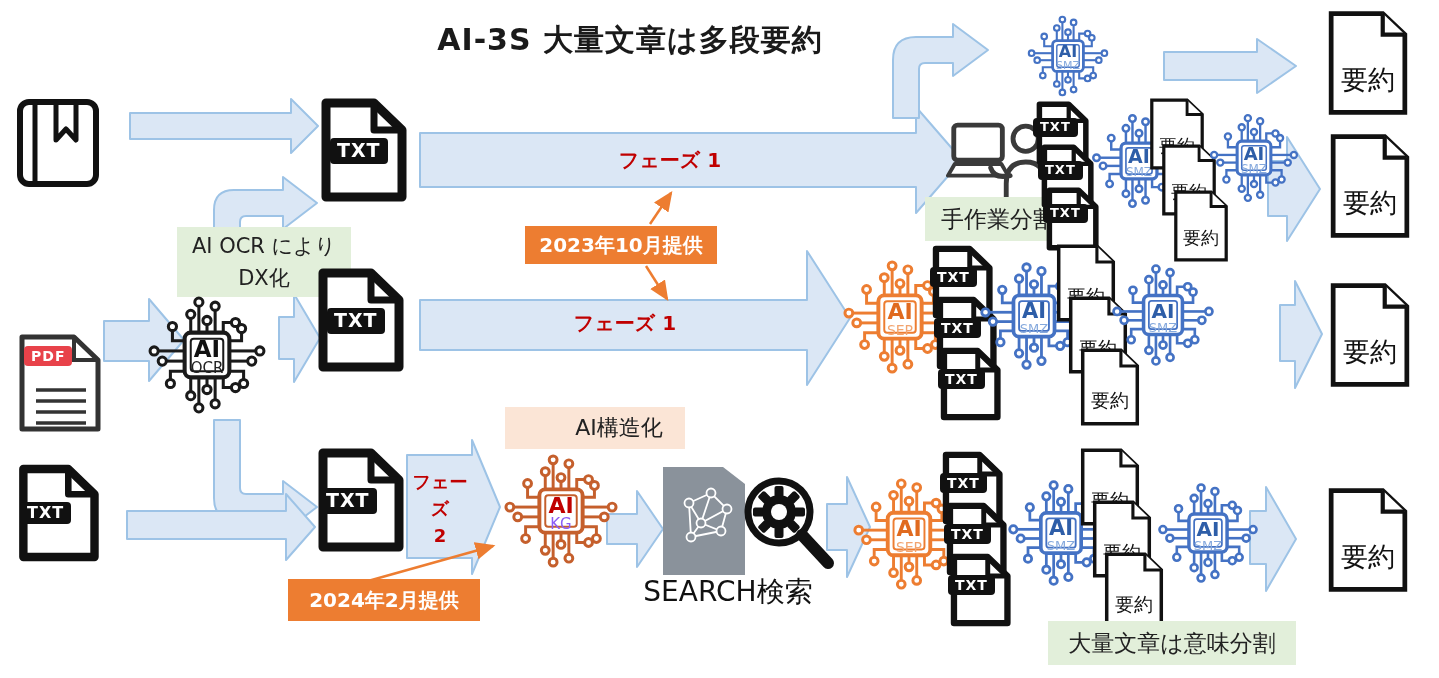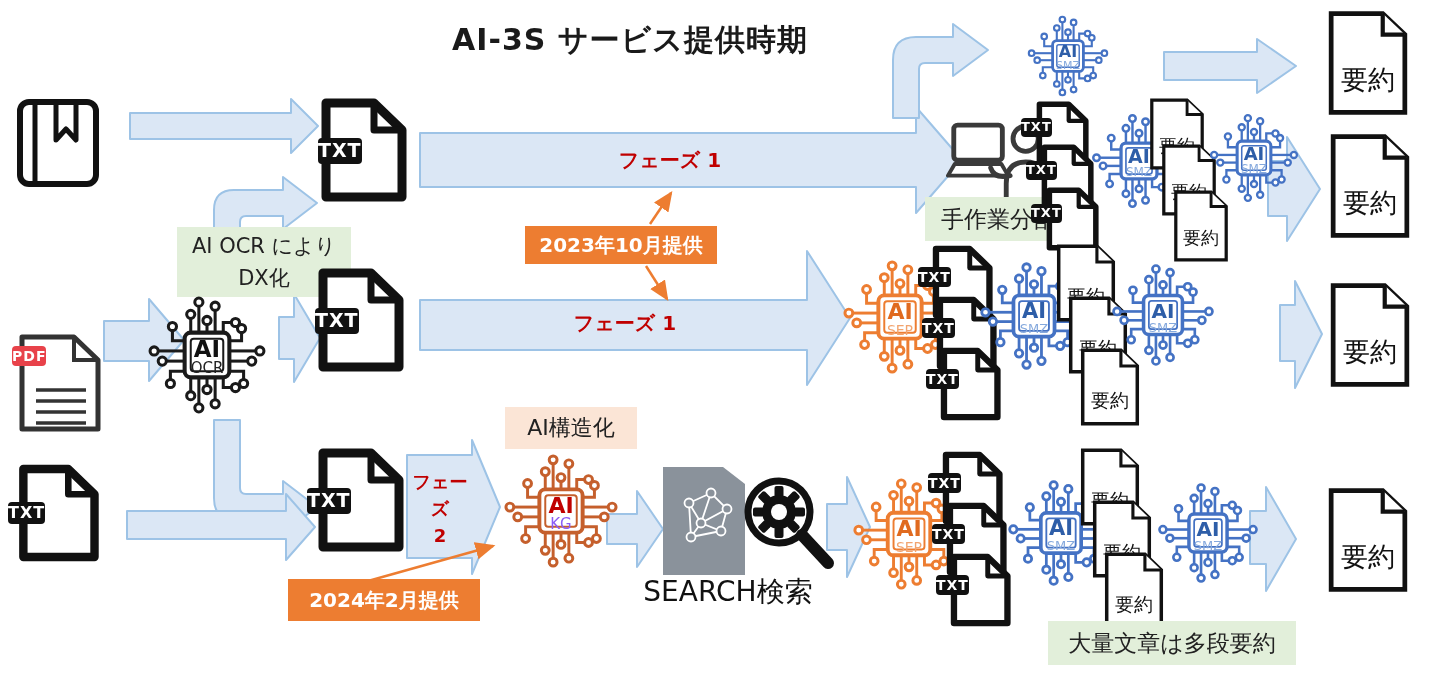--- a/index.html
+++ b/index.html
@@ -19,29 +19,29 @@
              align-items:center;justify-content:center;line-height:1;text-align:center;}
   .chip-main{font-weight:bold;}
   .chip-black  {color:#1a1a1a;} .chip-black  .chip-main{color:#111;}  .chip-black  .chip-sub{color:#222;}
   .chip-blue   {color:#4472c4;} .chip-blue   .chip-main{color:#2e5ea8;} .chip-blue  .chip-sub{color:#85a9dd;}
   .chip-orange {color:#ed7d31;} .chip-orange .chip-main{color:#e06a1f;} .chip-orange .chip-sub{color:#f2a46f;}
   .chip-rust   {color:#c55f2c;} .chip-rust   .chip-main{color:#c00000;} .chip-rust  .chip-sub{color:#8b5cf6;}
   
   .doc{position:absolute;}
   .doc svg{width:100%;height:100%;}
   .doc-label{position:absolute;background:#111;color:#fff;font-weight:bold;border-radius:4px;
-             padding:2px 0;line-height:1.15;letter-spacing:1px;}
+             padding:2px 7px;line-height:1.15;letter-spacing:1px;margin-left:12px;}
   .pdf-label{background:#e8424a;}
   .sum-label{position:absolute;left:0;width:100%;text-align:center;color:#111;}
   .stack{position:absolute;}
   .stack .doc{position:absolute;}
   
   .cap{position:absolute;display:flex;align-items:center;justify-content:center;text-align:center;color:#222;}
   .cap-green{background:#e2efda;margin-left:34px;}
-  .cap-peach{background:#fbe5d6;}
+  .cap-peach{background:#fbe5d6;padding-left:48px;}
   .cap-orange{background:#ed7d31;color:#fff;font-weight:bold;}
   .phase-text{position:absolute;color:#c00000;font-weight:bold;text-align:center;}
 </style>
 </head>
 <body>
 
 <div id="stage">
 
   <svg width="0" height="0" style="position:absolute">
     <defs>
@@ -120,21 +120,21 @@
     <path class="blk" d="M893,118 L893,60 Q893,37 916,37 L953,37 L953,24 L988,50 L953,76 L953,63 L925,63 Q919,63 919,69 L919,118 Z"></path>
     <polygon class="blk" points="1164,52 1257,52 1257,39 1296,66 1257,93 1257,80 1164,80"></polygon>
     <polygon class="blk" points="1268,161 1287,161 1287,137 1320,189 1287,241 1287,216 1268,216"></polygon>
     <polygon class="blk" points="1280,305 1295,305 1295,281 1322,334 1295,388 1295,361 1280,361"></polygon>
     <polygon class="blk" points="1250,511 1266,511 1266,487 1296,539 1266,591 1266,564 1250,564"></polygon>
     <line class="oline" x1="650" y1="224" x2="671" y2="193" marker-end="url(#oarw)"></line>
     <line class="oline" x1="646" y1="266" x2="667" y2="299" marker-end="url(#oarw)"></line>
     <line class="oline" x1="368" y1="581" x2="493" y2="546" marker-end="url(#oarw)"></line>
   </svg>
 
-  <div id="title" class="abs">AI-3S サービス提供時期</div>
+  <div id="title" class="abs">AI-3S 大量文章は多段要約</div>
 
   <div class="abs" style="left:12px;top:96px;width:90px;height:94px;">
     <svg viewBox="0 0 90 94" style="width:100%;height:100%">
       <rect x="8" y="6" width="76" height="82" rx="9" fill="#fff" stroke="#111" stroke-width="6"></rect>
       <path d="M23,6 V88" fill="none" stroke="#111" stroke-width="5"></path>
       <path d="M44,9 V44 L54,33 L64,44 V9" fill="#fff" stroke="#111" stroke-width="5" stroke-linejoin="round"></path>
     </svg>
   </div>
 
 
@@ -471,21 +471,21 @@
   <div class="chip chip-blue" style="left:1156px;top:481px;width:104px;height:104px;">
     <svg viewBox="0 0 120 120">
         <use href="#chipsym"></use>
       </svg>
     <div class="chip-core">
         <span class="chip-main" style="font-size:20px;">AI</span>
       <span class="chip-sub" style="font-size:13px;">SMZ</span>
       </div>
   </div>
 
-  <div class="cap cap-green" style="left:1014px;top:621px;width:248px;height:44px;font-size:23px;">大量文章は多段要約</div>
+  <div class="cap cap-green" style="left:1014px;top:621px;width:248px;height:44px;font-size:23px;">大量文章は意味分割</div>
 
   <div class="doc" style="left:1328px;top:8px;width:80px;height:110px;">
     <svg viewBox="0 0 76 100">
         <use href="#docthin"></use>
       </svg>
     <div class="sum-label" style="top:54px;font-size:27px;">要約</div>
     </div>
   <div class="doc" style="left:1330px;top:131px;width:80px;height:110px;">
     <svg viewBox="0 0 76 100">
         <use href="#docthin"></use>

